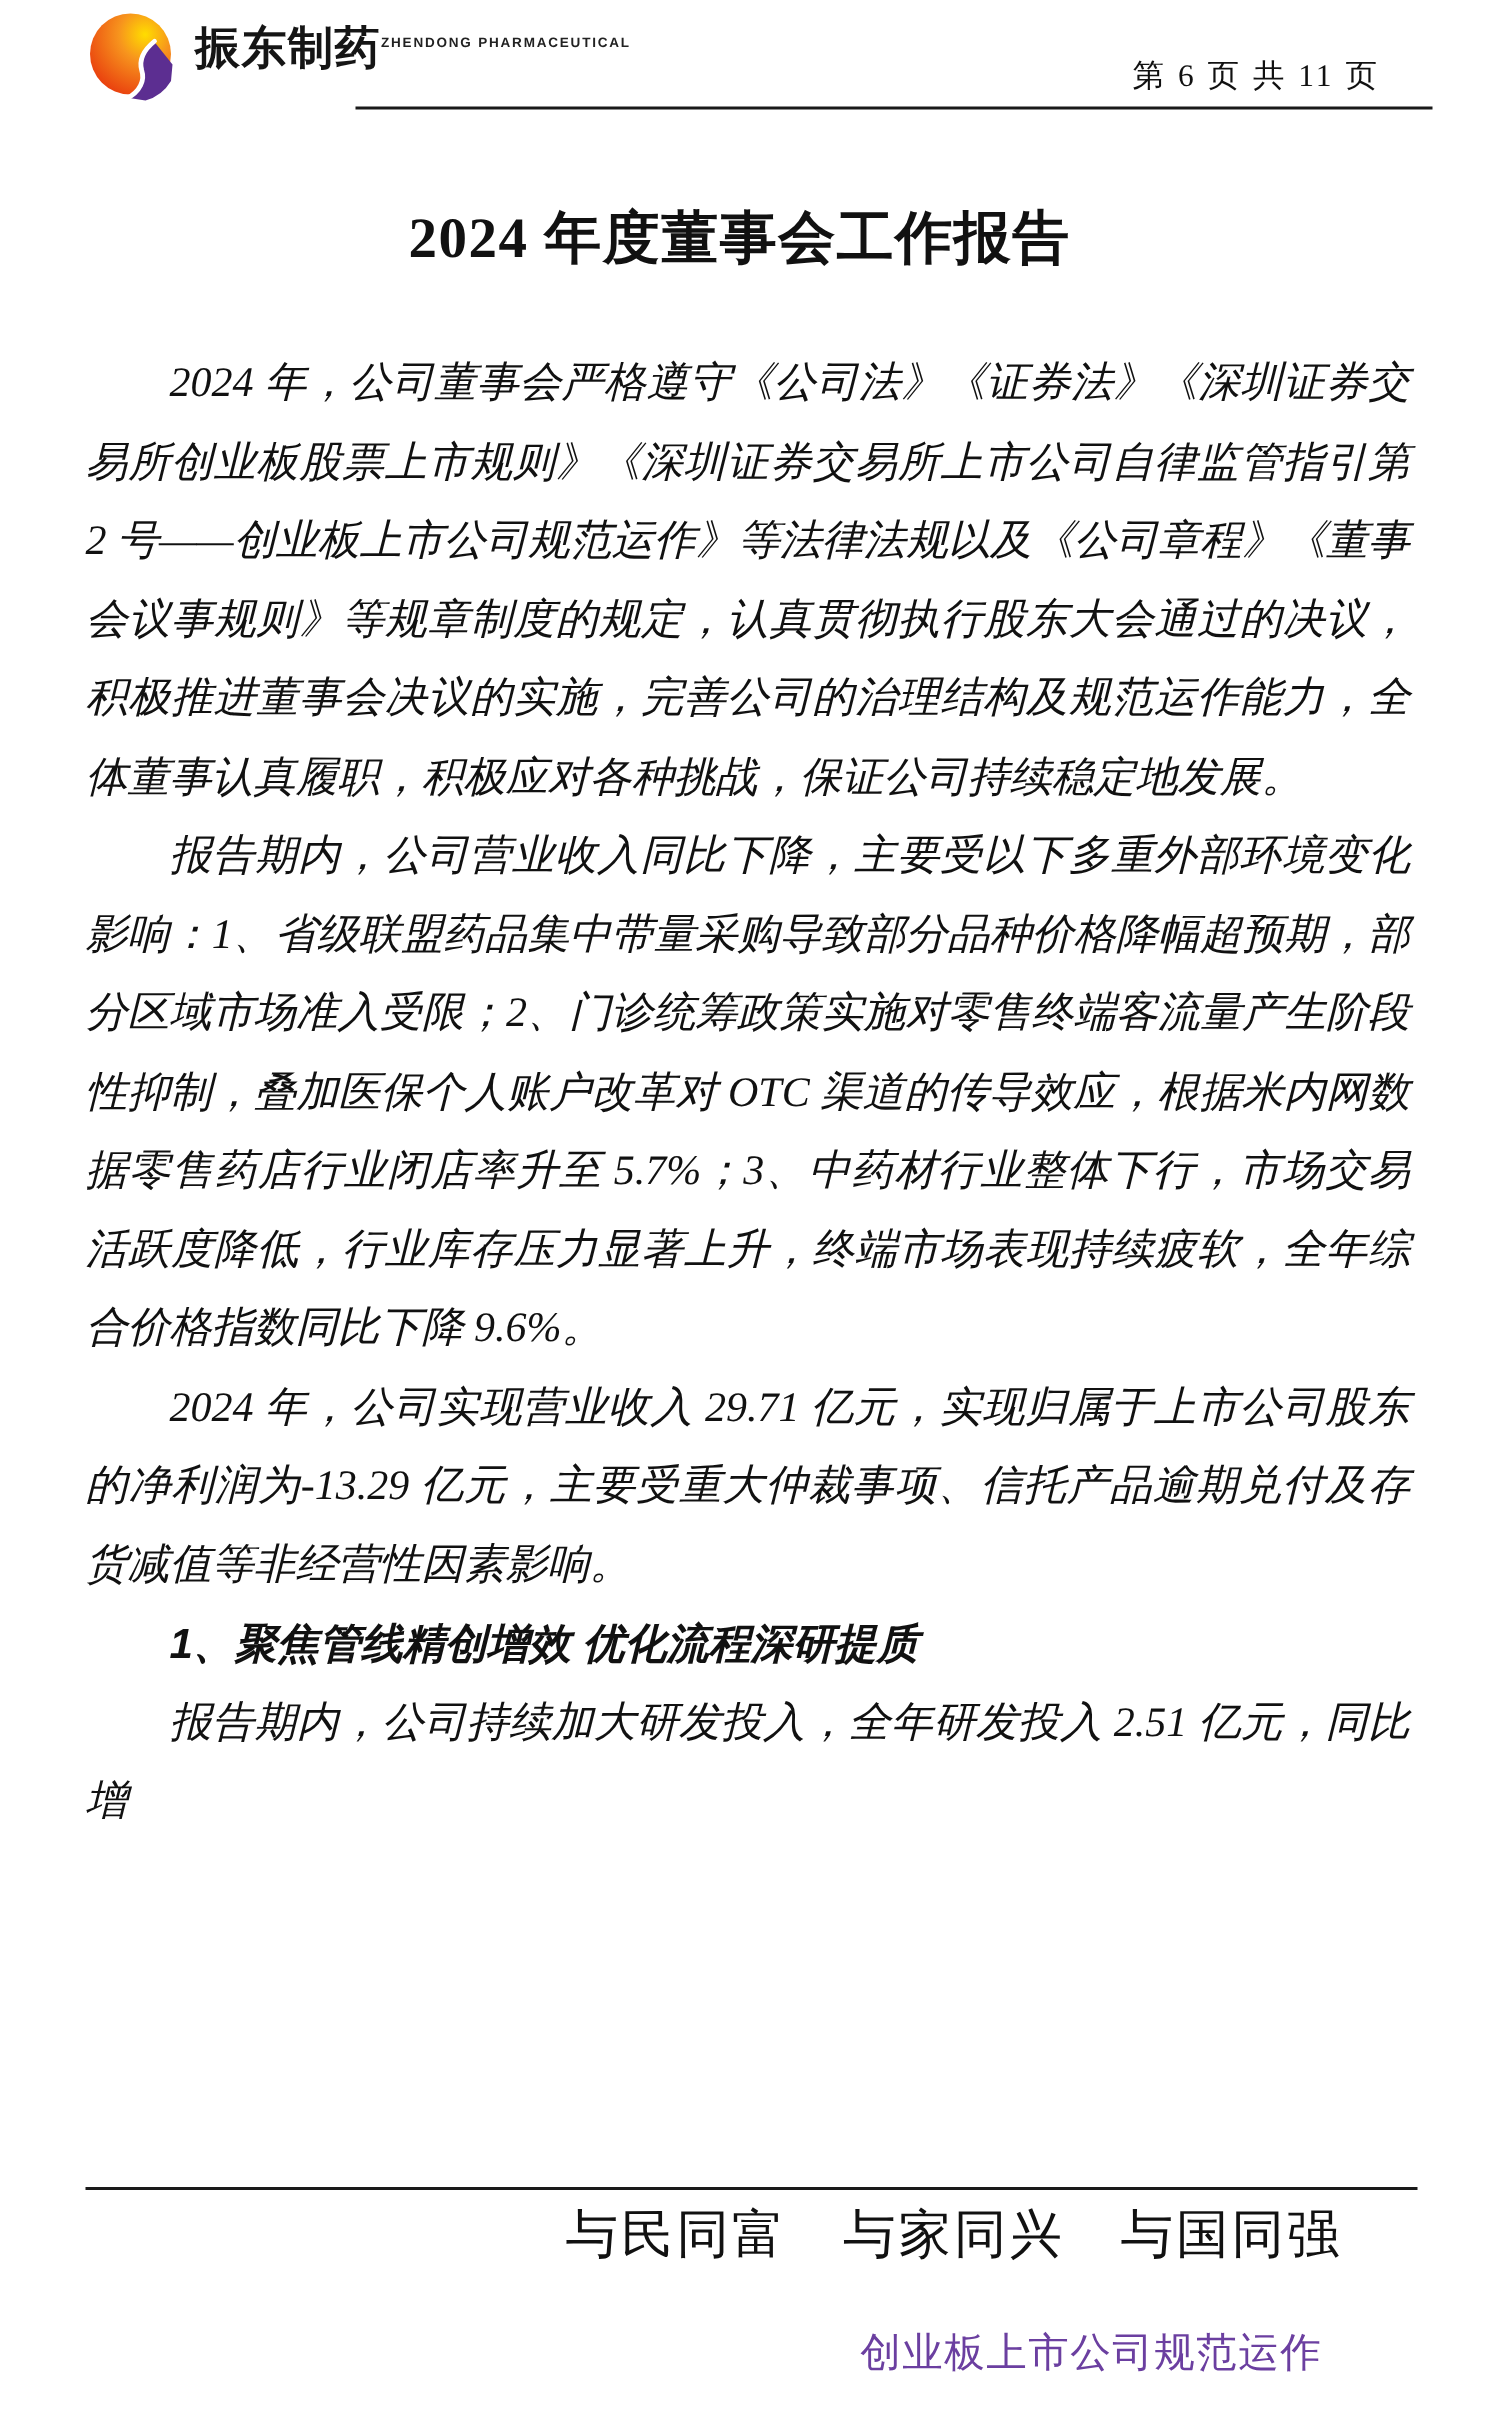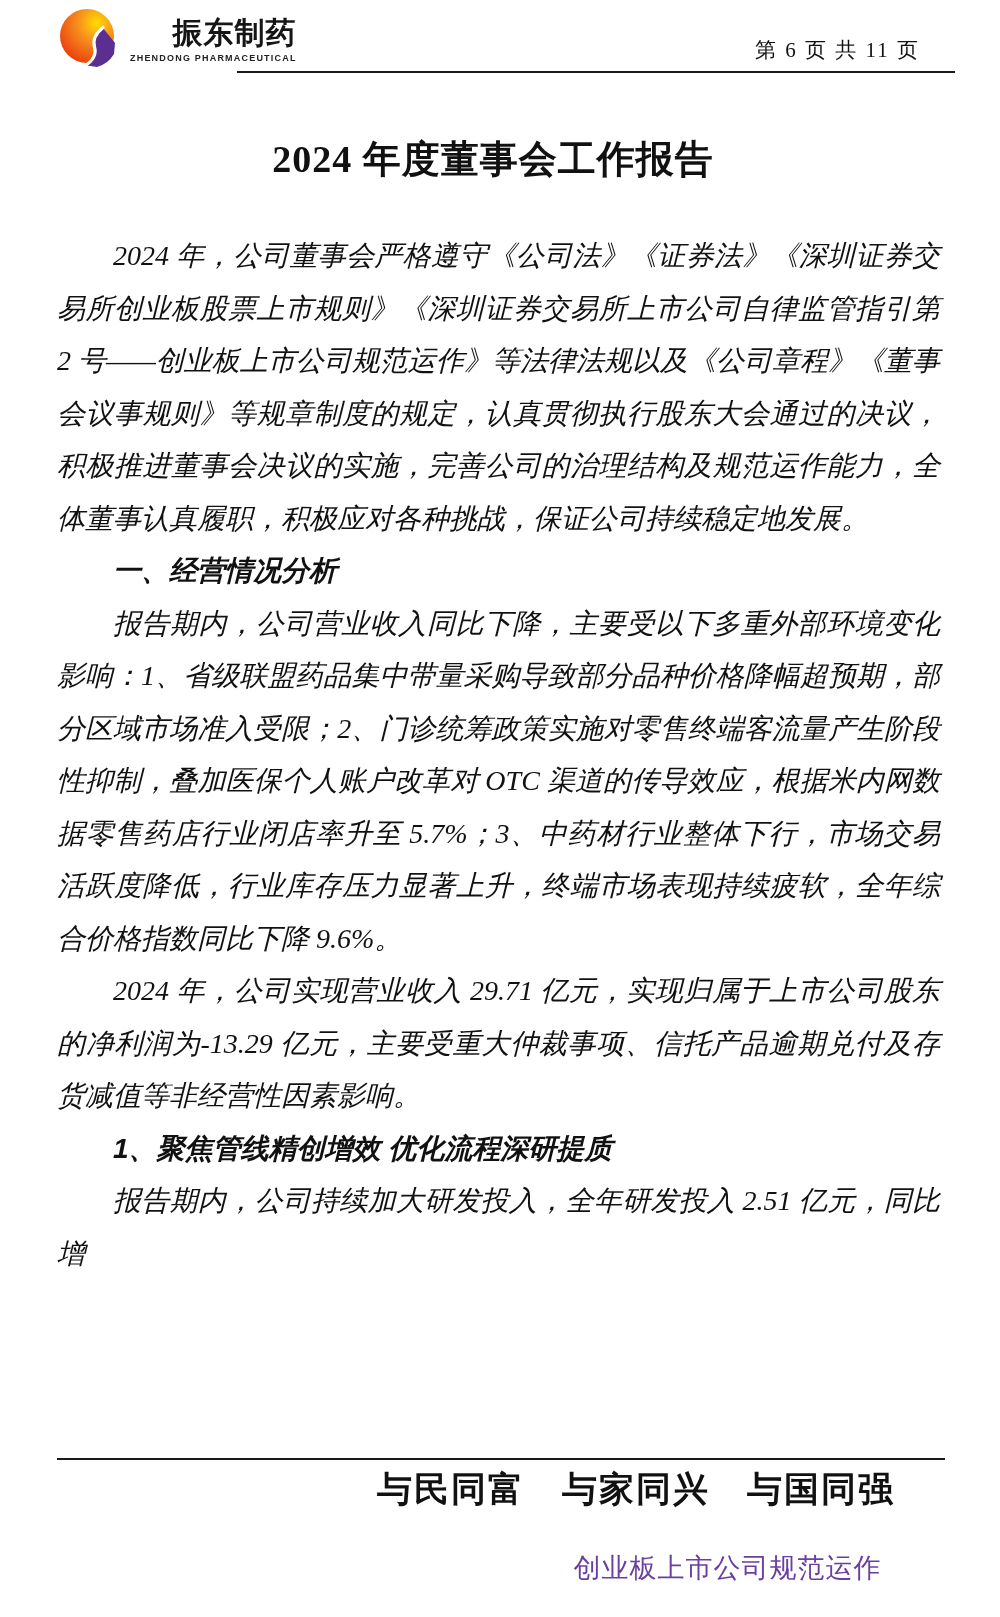--- a/index.html
+++ b/index.html
@@ -5,21 +5,21 @@
   html,body{margin:0;padding:0;background:#ffffff;}
   body{
     width:1000px;height:1617px;position:relative;
     font-family:"Liberation Serif","DejaVu Serif",serif;
     color:#111;
   }
   
   .header{position:relative;height:75px;}
   .logo{position:absolute;left:58px;top:6px;display:flex;align-items:flex-start;}
   .logo-mark{width:64px;height:64px;flex:0 0 auto;}
-  .logo-text{display:flex;flex-direction:column;margin:12px 0 0 8px;text-align:right;}
+  .logo-text{display:flex;margin:12px 0 0 8px;text-align:right;}
   .brand-cn{
     font-family:"Liberation Sans","DejaVu Sans",sans-serif;
     font-weight:900;font-size:30px;line-height:1;letter-spacing:1px;color:#151515;
   }
   .brand-en{
     font-family:"Liberation Sans","DejaVu Sans",sans-serif;
     font-weight:700;font-size:9px;letter-spacing:1.2px;margin-top:5px;color:#222;
   }
   .page-indicator{position:absolute;right:80px;top:36px;font-size:21px;letter-spacing:2px;}
   .header-line{position:absolute;left:237px;right:45px;top:71px;height:2px;background:#1a1a1a;}
@@ -35,21 +35,21 @@
   .doc-body p{margin:0;text-indent:2em;font-style:italic;}
   .para{font-weight:normal;}
   .heading{
     font-family:"Liberation Sans","DejaVu Sans",sans-serif;
     font-weight:bold;
   }
   
   .footer-line{position:absolute;left:57px;right:55px;top:1458px;height:2px;background:#1a1a1a;}
   .footer-slogan{
     position:absolute;right:105px;top:1466px;
-    font-size:35px;font-weight:bold;letter-spacing:2px;
+    font-size:35px;font-weight:normal;letter-spacing:2px;
   }
   .download-note{
     position:absolute;top:1550px;left:0;width:1000px;box-sizing:border-box;
     padding-left:455px;text-align:center;
     font-size:27px;letter-spacing:1px;color:#6B3FA0;
     font-family:"Liberation Sans","DejaVu Sans",sans-serif;
     cursor:pointer;
   }
 </style>
 </head>
@@ -75,21 +75,20 @@
     </div>
   </div>
   <div class="page-indicator">第 6 页 共 11 页</div>
   <div class="header-line"></div>
 </div>
 
 <h1 class="doc-title">2024 年度董事会工作报告</h1>
 
 <div class="doc-body">
   <p class="para">2024 年，公司董事会严格遵守《公司法》《证券法》《深圳证券交易所创业板股票上市规则》《深圳证券交易所上市公司自律监管指引第 2 号——创业板上市公司规范运作》等法律法规以及《公司章程》《董事会议事规则》等规章制度的规定，认真贯彻执行股东大会通过的决议，积极推进董事会决议的实施，完善公司的治理结构及规范运作能力，全体董事认真履职，积极应对各种挑战，保证公司持续稳定地发展。</p>
-  <p class="heading">一、经营情况分析</p>
   <p class="para">报告期内，公司营业收入同比下降，主要受以下多重外部环境变化影响：1、省级联盟药品集中带量采购导致部分品种价格降幅超预期，部分区域市场准入受限；2、门诊统筹政策实施对零售终端客流量产生阶段性抑制，叠加医保个人账户改革对 OTC 渠道的传导效应，根据米内网数据零售药店行业闭店率升至 5.7%；3、中药材行业整体下行，市场交易活跃度降低，行业库存压力显著上升，终端市场表现持续疲软，全年综合价格指数同比下降 9.6%。</p>
   <p class="para">2024 年，公司实现营业收入 29.71 亿元，实现归属于上市公司股东的净利润为-13.29 亿元，主要受重大仲裁事项、信托产品逾期兑付及存货减值等非经营性因素影响。</p>
   <p class="heading">1、聚焦管线精创增效 优化流程深研提质</p>
   <p class="para">报告期内，公司持续加大研发投入，全年研发投入 2.51 亿元，同比增</p>
 </div>
 
 <div class="footer-line"></div>
 <div class="footer-slogan">与民同富　与家同兴　与国同强</div>
 <div class="download-note">创业板上市公司规范运作</div>
 

